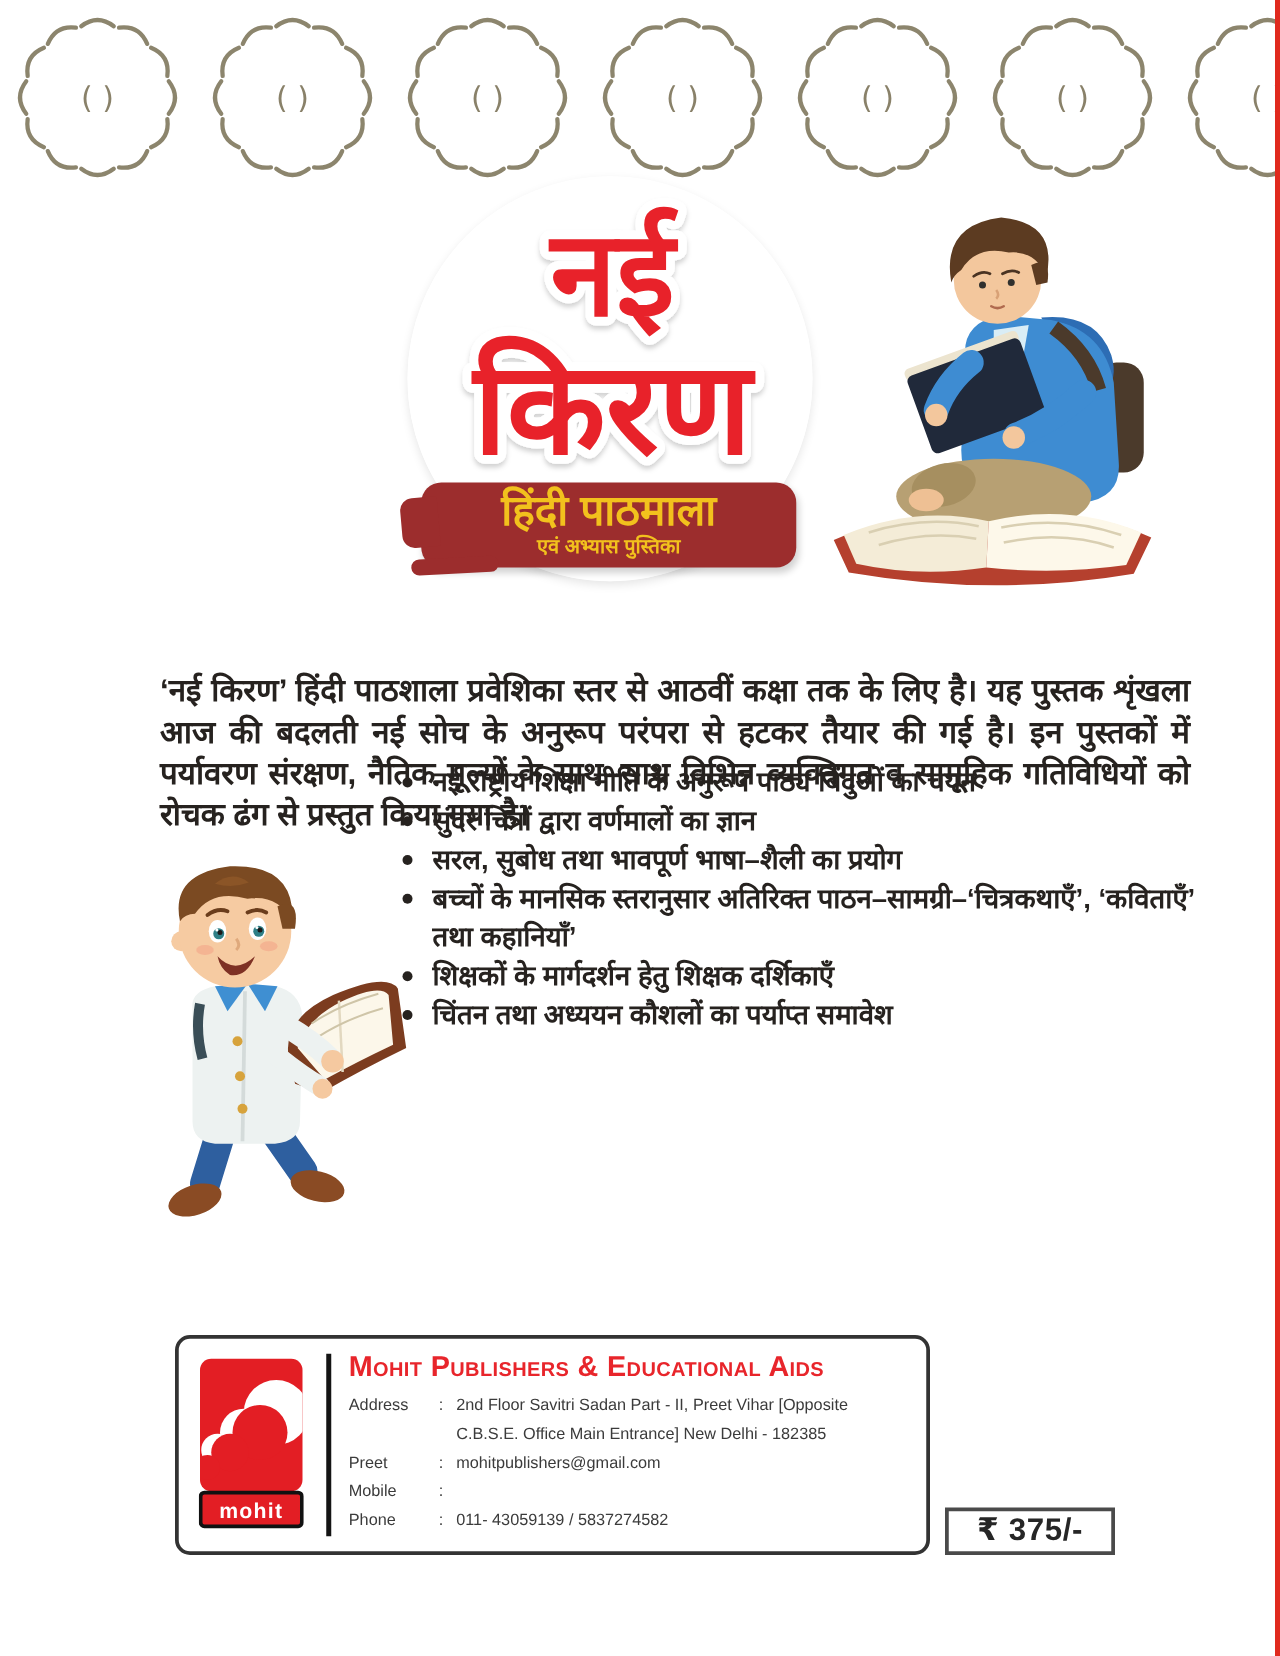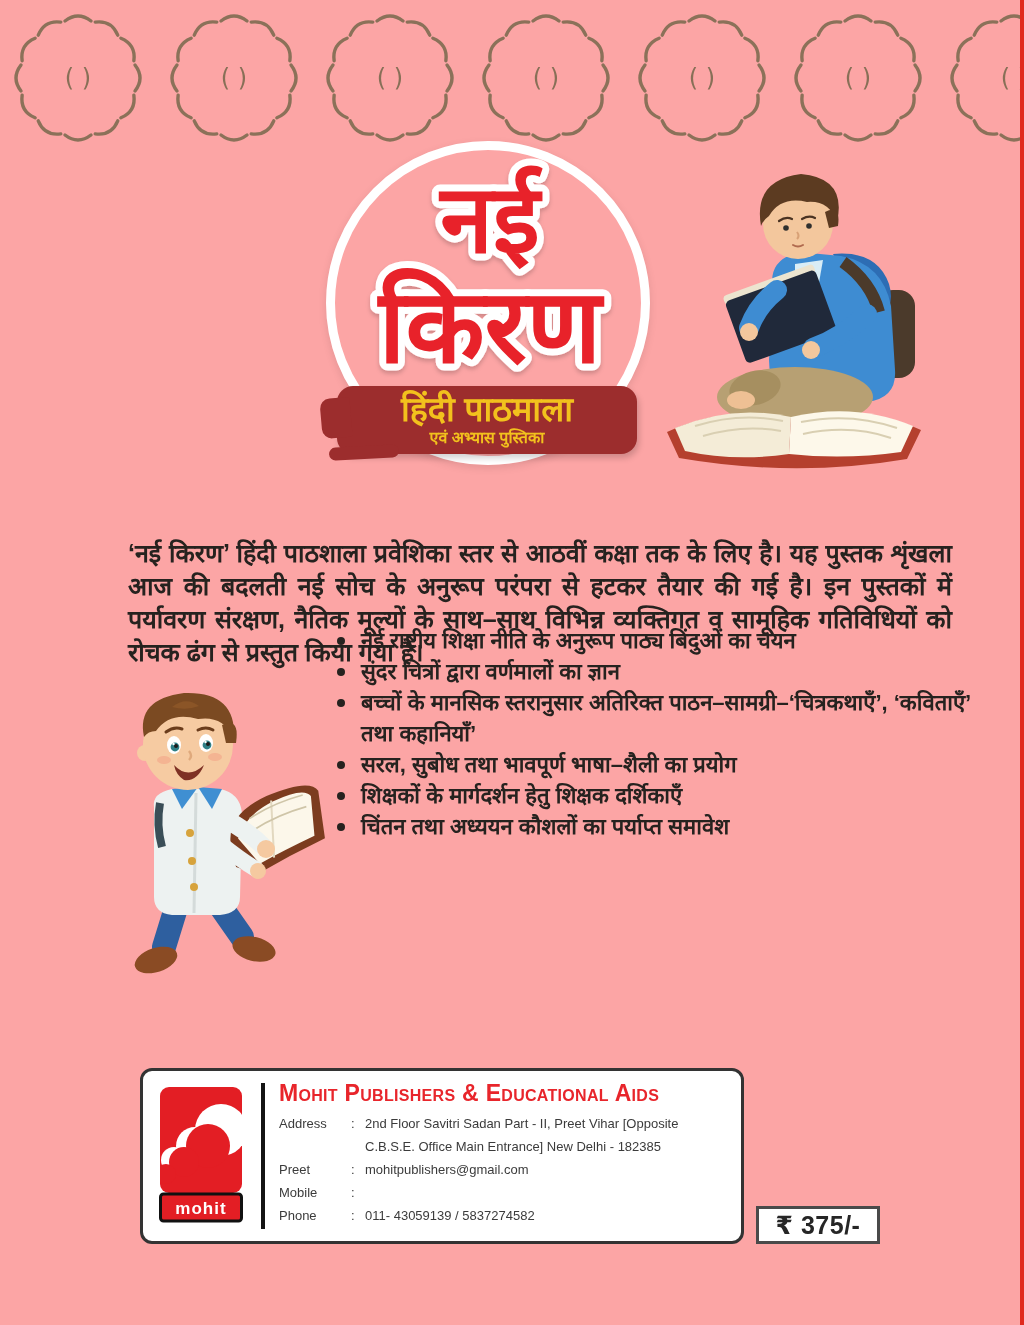--- a/index.html
+++ b/index.html
@@ -1,18 +1,18 @@
 <!DOCTYPE html>
 <html><head>
 <meta charset="utf-8">
 <style>
   html,body{margin:0;padding:0;background:#888;}
   .page{
     position:relative;width:1024px;height:1325px;overflow:hidden;
-    background:#fca5a5;
+    background:#ffffff;
     font-family:"Liberation Sans","DejaVu Sans",sans-serif;
   }
   .right-edge{position:absolute;right:0;top:0;width:4px;height:100%;background:#e02a1e;}
   .pattern-band{position:absolute;left:0;top:0;}
 
   .title-ring{
     position:absolute;left:326px;top:141px;width:324px;height:324px;
     border:9px solid #ffffff;border-radius:50%;box-sizing:border-box;
     box-shadow:0 3px 8px rgba(0,0,0,.10);
   }
@@ -33,21 +33,21 @@
   }
   .banner-line1{margin-top:5px;font-size:34px;line-height:36px;font-weight:bold;color:#f2c11d;}
   .banner-line2{font-size:16px;line-height:21px;font-weight:bold;color:#f2c11d;}
 
   .intro{
     position:absolute;left:128px;top:512px;width:824px;
     font-size:25px;line-height:33px;font-weight:700;color:#26221f;
     text-align:justify;
   }
   .features{
-    position:absolute;left:318px;top:610px;width:650px;margin:15px;padding:0;
+    position:absolute;left:318px;top:610px;width:650px;margin:0;padding:0;
     list-style:none;font-size:22px;line-height:31px;font-weight:600;color:#26221f;
   }
   .features li{position:relative;padding-left:28px;}
   .features li::before{
     content:"";position:absolute;left:4px;top:12px;width:8px;height:8px;
     border-radius:50%;background:#26221f;
   }
 
   .illu{position:absolute;}
 
@@ -62,23 +62,23 @@
     font-variant:small-caps;font-weight:bold;font-size:23px;line-height:27px;
     color:#e8252b;letter-spacing:.3px;
   }
   .pub-rows{margin-top:5px;}
   .pub-row{display:grid;grid-template-columns:72px 14px auto;column-gap:0;
     font-size:13px;line-height:23px;color:#3b3b3b;}
   .pub-row .lab{white-space:nowrap;}
   .pub-row .col{text-align:left;}
 
   .price-box{
-    position:absolute;left:756px;top:1206px;width:124px;height:38px;
+    position:absolute;left:756px;top:1206px;width:136px;height:38px;
     background:#ffffff;border:3px solid #4a4a4a;box-sizing:border-box;
-    display:flex;align-items:center;justify-content:center;
+    display:flex;justify-content:center;
     font-size:25px;font-weight:bold;color:#262626;letter-spacing:.5px;
   }
 </style>
 </head>
 <body>
 
 <div class="page">
 
   <svg class="pattern-band" width="1024" height="162" aria-hidden="true">
     <defs>
@@ -156,22 +156,22 @@
     <path d="M134,59 q7,-5 13,-2 M157,57 q7,-4 13,-1" stroke="#4a3322" stroke-width="2.2" fill="none" stroke-linecap="round"></path>
     <path d="M152,70 q3,4 0,7" stroke="#d8a176" stroke-width="2" fill="none"></path>
     <path d="M148,83 q5,3 10,0" stroke="#b06a4e" stroke-width="2" fill="none" stroke-linecap="round"></path>
   </svg>
 
   <p class="intro">‘नई किरण’ हिंदी पाठशाला प्रवेशिका स्तर से आठवीं कक्षा तक के लिए है। यह पुस्तक शृंखला आज की बदलती नई सोच के अनुरूप परंपरा से हटकर तैयार की गई है। इन पुस्तकों में पर्यावरण संरक्षण, नैतिक मूल्यों के साथ–साथ विभिन्न व्यक्तिगत व सामूहिक गतिविधियों को रोचक ढंग से प्रस्तुत किया गया है।</p>
 
   <ul class="features">
     <li><span>नई राष्ट्रीय शिक्षा नीति के अनुरूप पाठ्य बिंदुओं का चयन</span></li>
     <li><span>सुंदर चित्रों द्वारा वर्णमालों का ज्ञान</span></li>
+    <li><span>सरल, सुबोध तथा भावपूर्ण भाषा–शैली का प्रयोग</span></li>
     <li><span>बच्चों के मानसिक स्तरानुसार अतिरिक्त पाठन–सामग्री–‘चित्रकथाएँ’, ‘कविताएँ’ तथा कहानियाँ’</span></li>
-    <li><span>सरल, सुबोध तथा भावपूर्ण भाषा–शैली का प्रयोग</span></li>
     <li><span>शिक्षकों के मार्गदर्शन हेतु शिक्षक दर्शिकाएँ</span></li>
     <li><span>चिंतन तथा अध्ययन कौशलों का पर्याप्त समावेश</span></li>
   </ul>
 
   <svg class="illu" style="left:72px;top:685px;" width="275" height="300" viewBox="0 0 275 300">
     <path d="M108,210 L92,262" stroke="#2e5f9f" stroke-width="24" stroke-linecap="round" fill="none"></path>
     <path d="M142,212 L170,252" stroke="#2e5f9f" stroke-width="24" stroke-linecap="round" fill="none"></path>
     <ellipse cx="84" cy="275" rx="22" ry="12" fill="#8a4b24" transform="rotate(-18 84 275)"></ellipse>
     <ellipse cx="182" cy="264" rx="22" ry="12" fill="#8a4b24" transform="rotate(14 182 264)"></ellipse>
     <path d="M82,122 Q80,108 100,104 L148,104 Q168,108 170,128 L168,212 Q168,228 148,230 L100,230 Q82,228 82,212 Z" fill="#edf2f1"></path>

